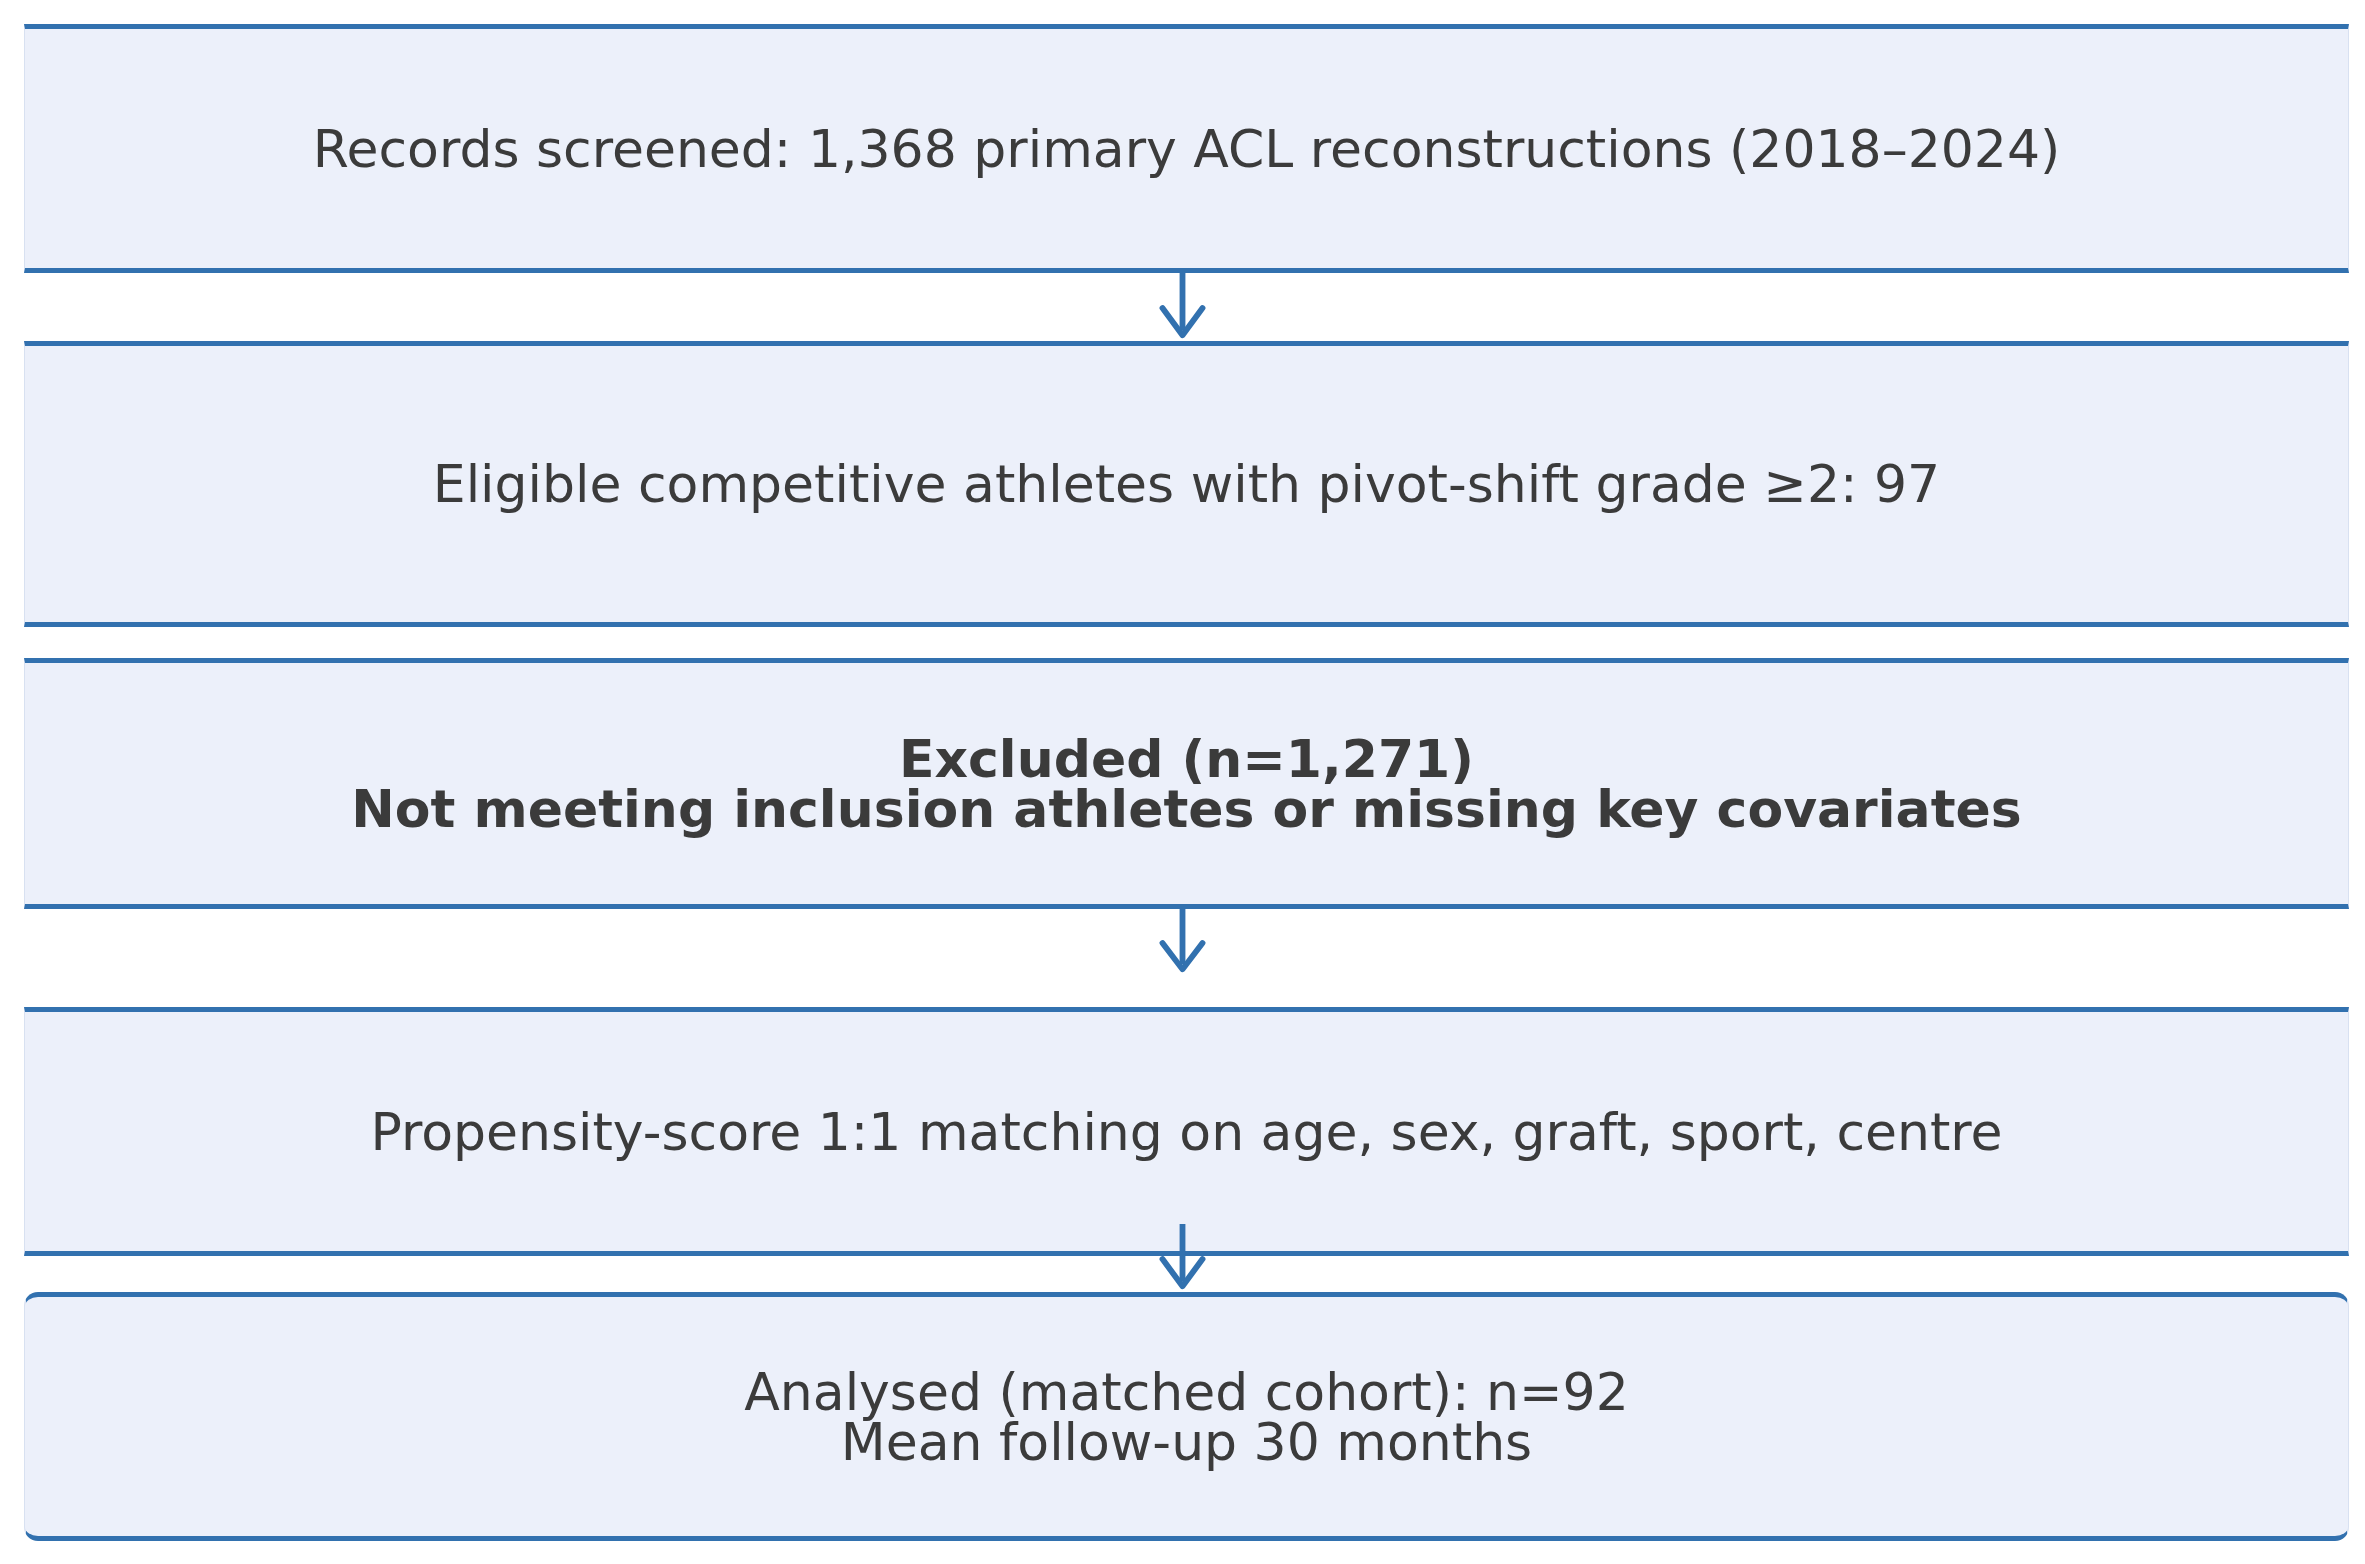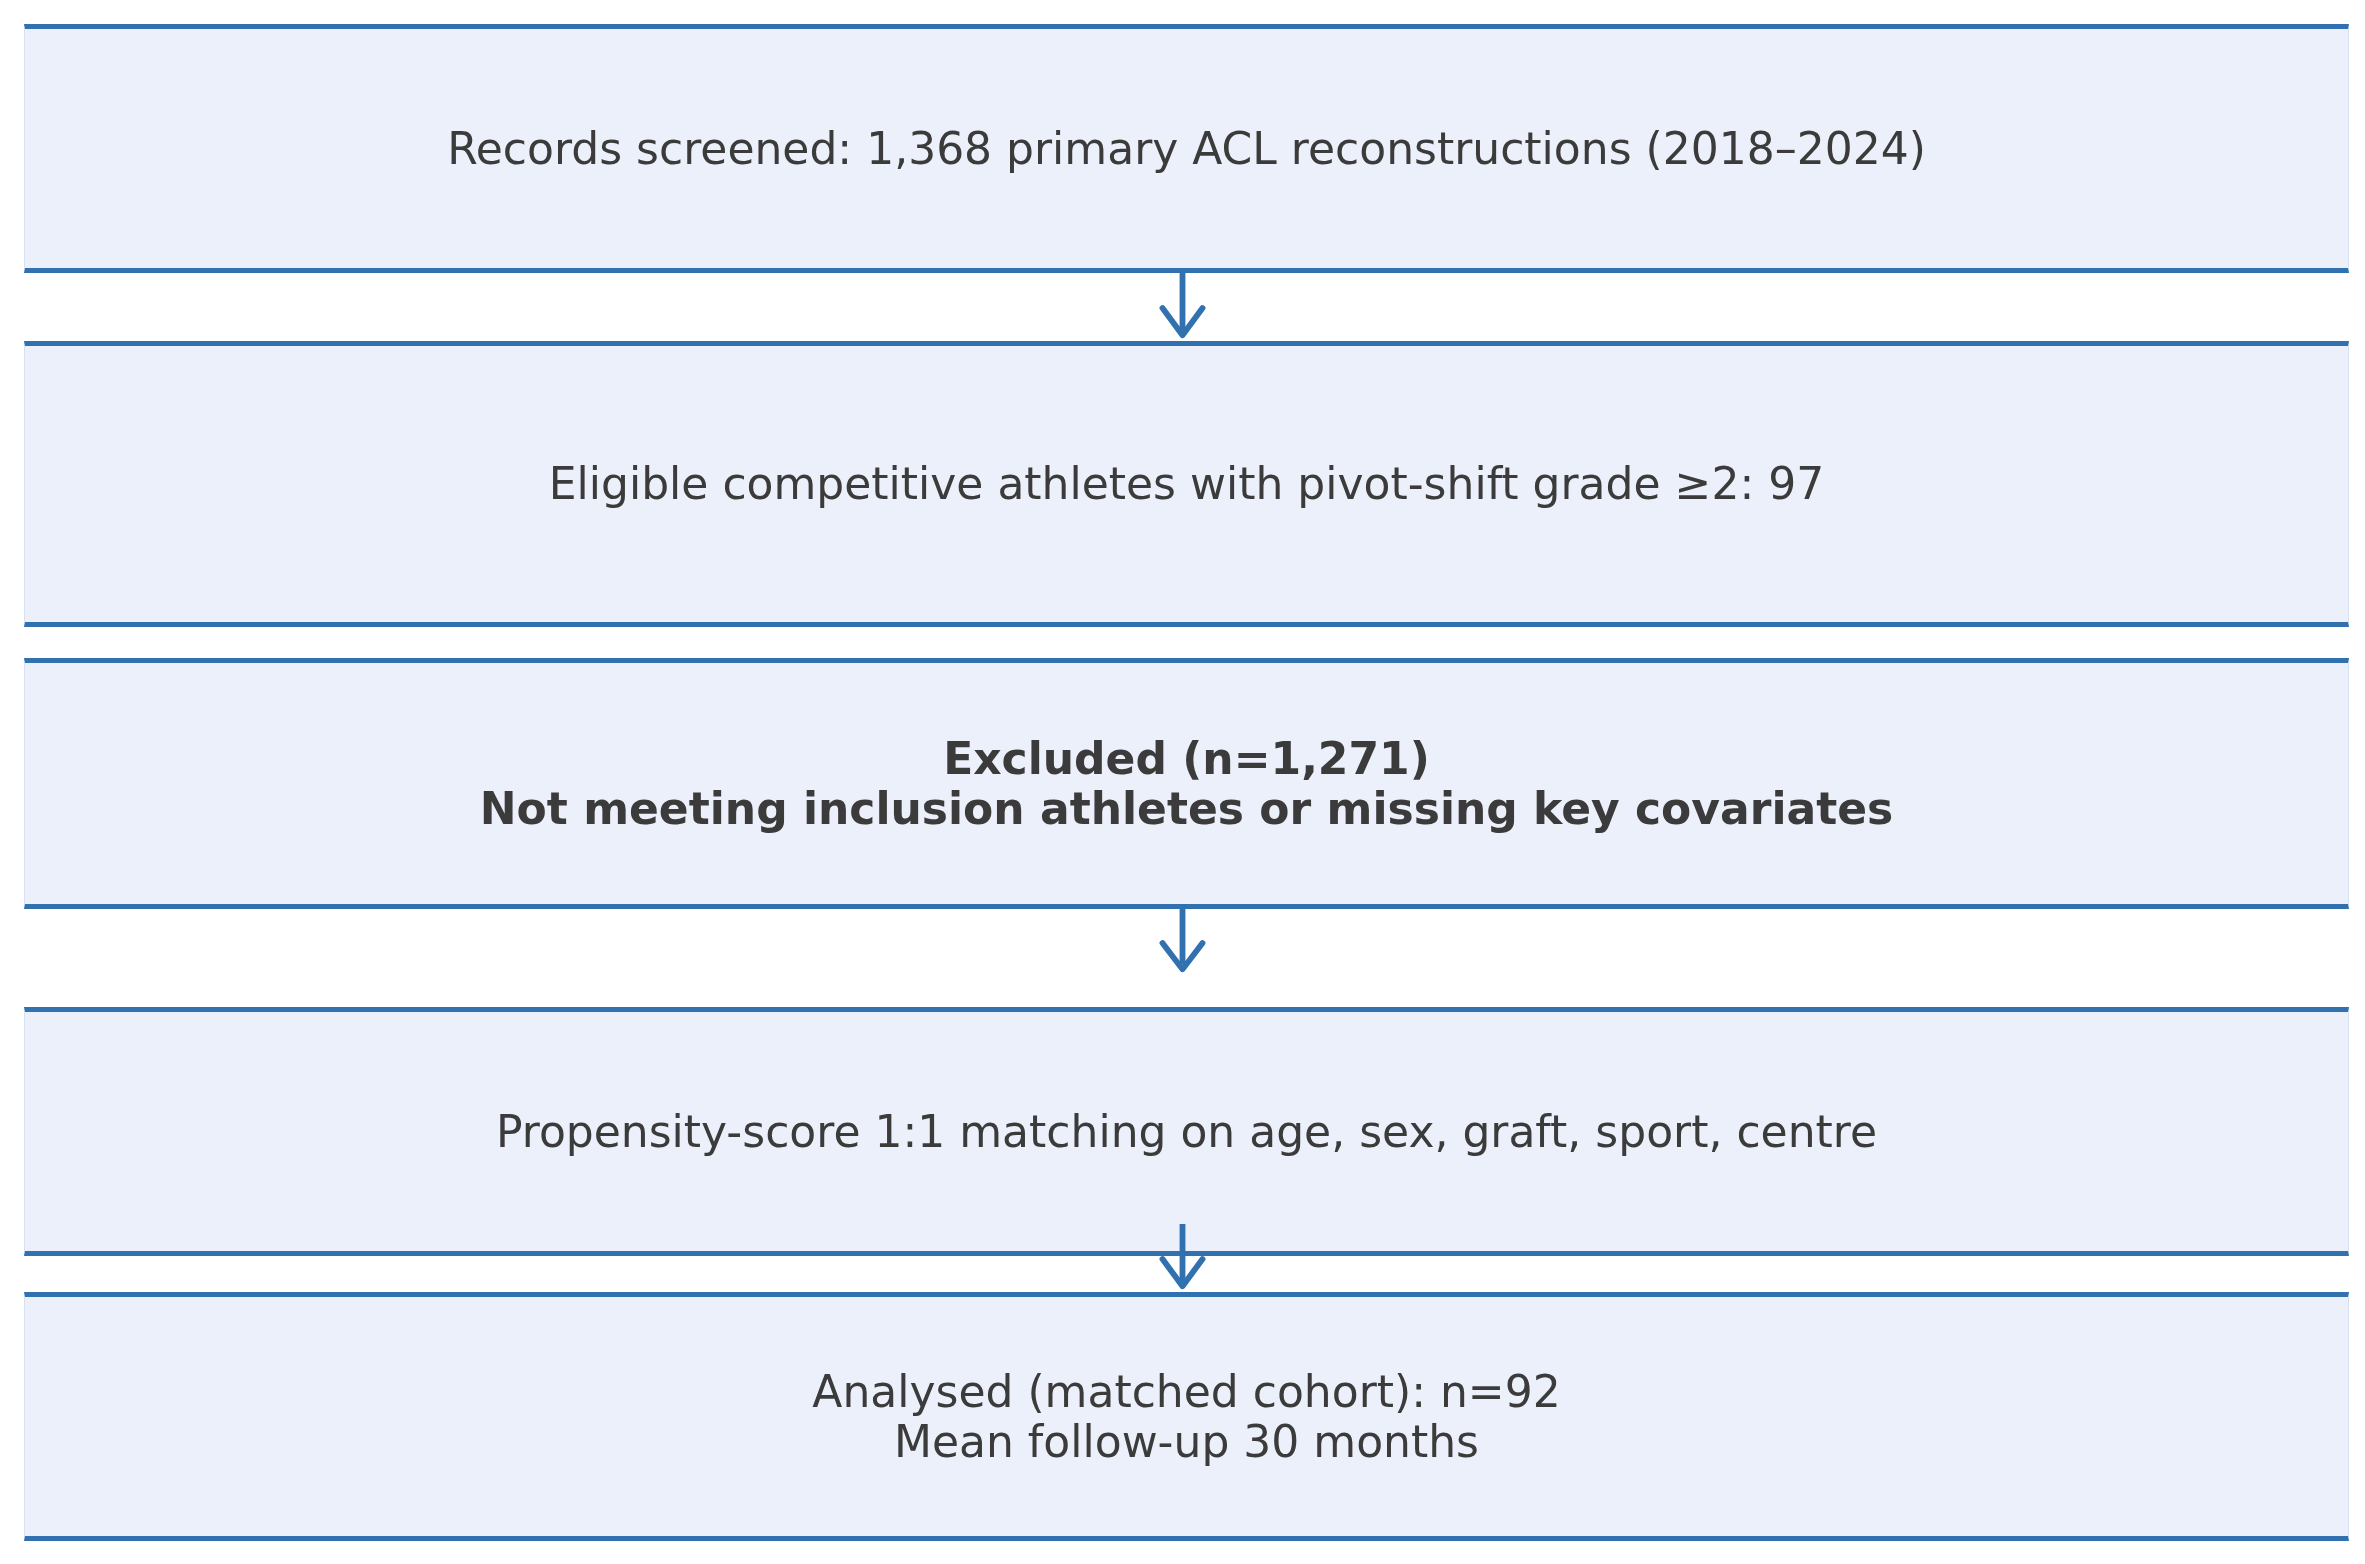--- a/index.html
+++ b/index.html
@@ -27,28 +27,28 @@
     background: var(--box-fill);
     border-top: 5.1px solid var(--box-border);
     border-bottom: 5.1px solid var(--box-border);
     border-left: 1.5px solid var(--side-border);
     border-right: 1.5px solid var(--side-border);
     display: flex;
     flex-direction: column;
     justify-content: center;
     align-items: center;
     text-align: center;
-    font-size: 44px;
+    font-size: 52px;
     line-height: 50px;
   }
   .box-1 { top: 24px;   height: 249px; }
   .box-2 { top: 341px;  height: 286px; }
   .box-3 { top: 658px;  height: 251px; font-weight: bold; }
   .box-4 { top: 975px; height: 249px; margin-top: 32px; }
-  .box-5 { top: 1292px; height: 249px; }
+  .box-5 { top: 1292px; height: 249px; border-radius: 14px; }
   .flow-arrow {
     position: absolute;
     left: 1153px;
     width: 59px;
     color: var(--arrow);
   }
   .arrow-1 { top: 273px;  height: 68px; }
   .arrow-2 { top: 909px; height: 66px; }
   .arrow-3 { top: 1224px; height: 68px; }
   .flow-arrow svg { display: block; width: 100%; height: 100%; }

